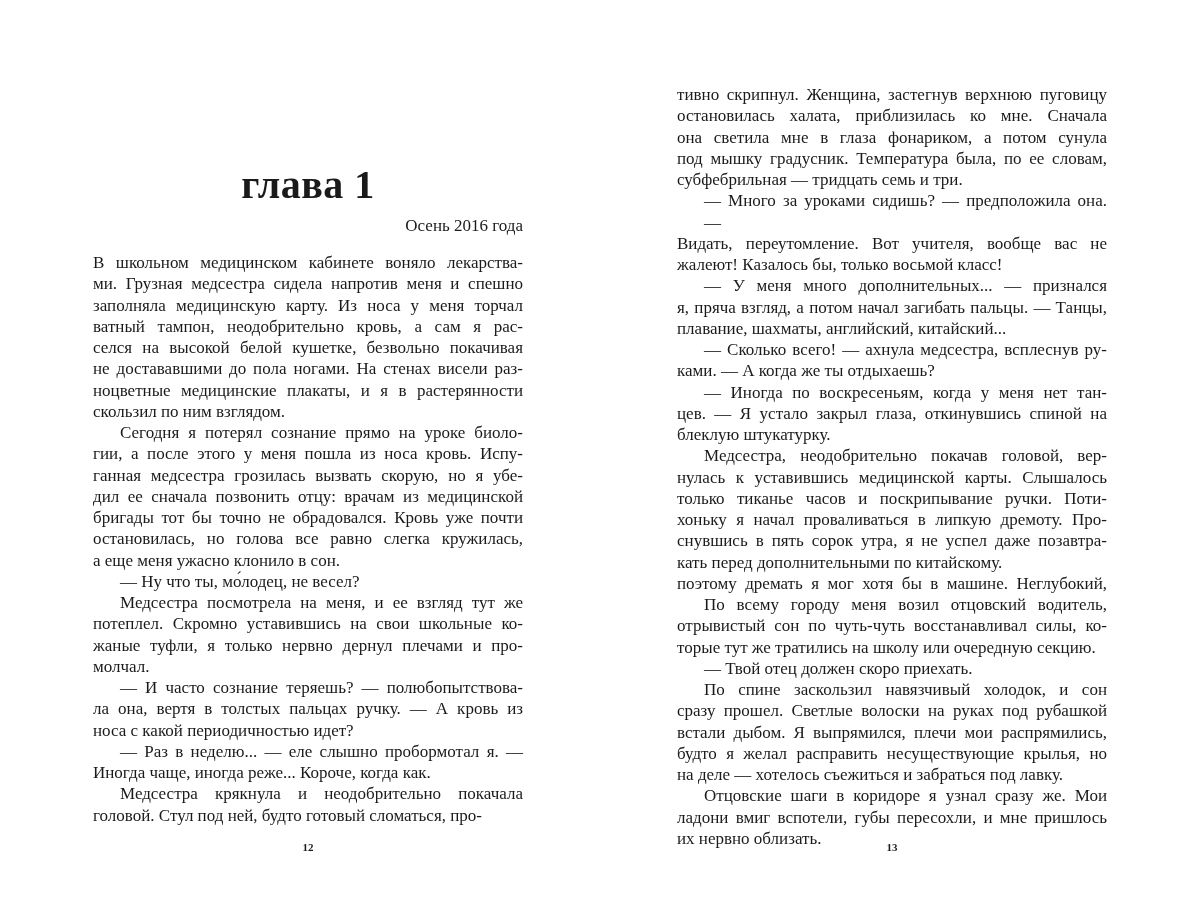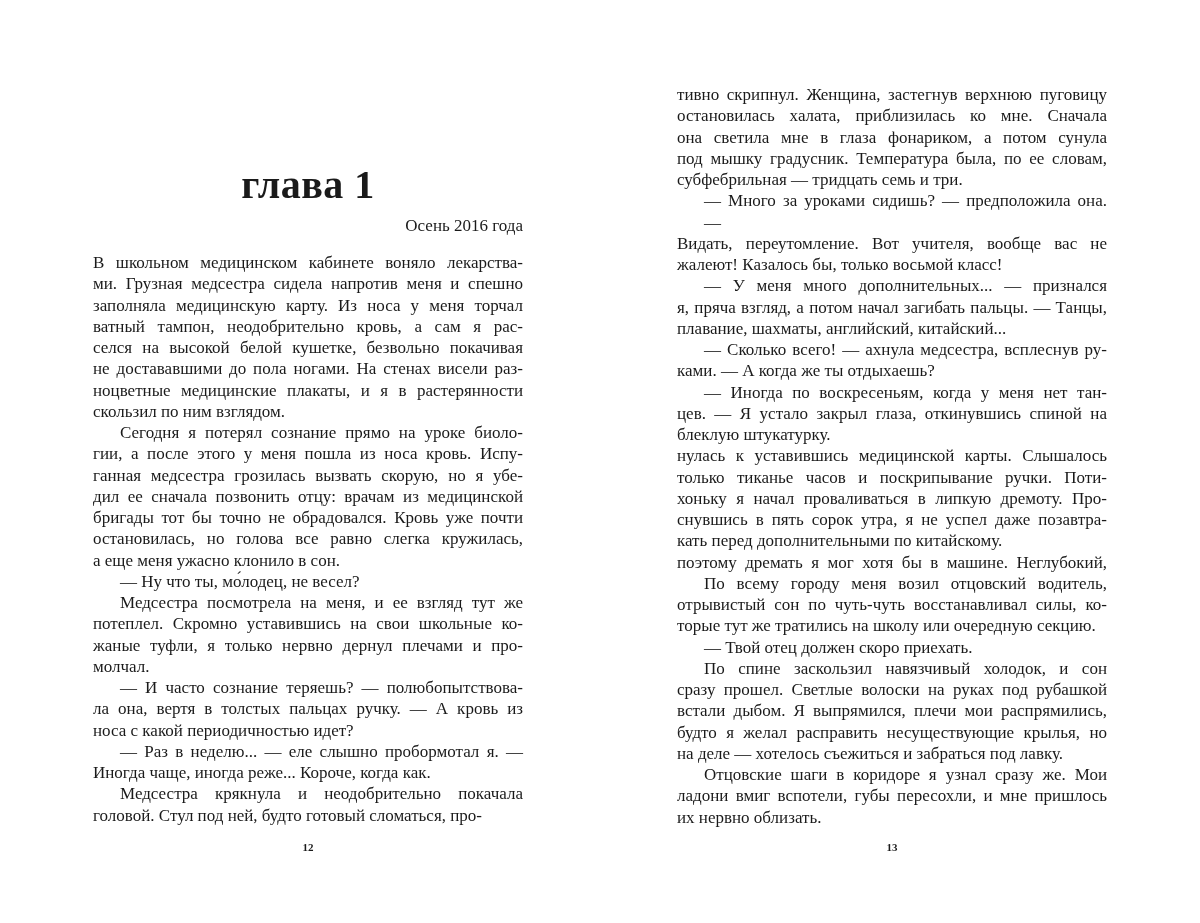--- a/index.html
+++ b/index.html
@@ -107,20 +107,21 @@
       <div class="tline">Видать, переутомление. Вот учителя, вообще вас не</div>
       <div class="tline tlast">жалеют! Казалось бы, только восьмой класс!</div>
       <div class="tline tindent">— У меня много дополнительных... — признался</div>
       <div class="tline">я, пряча взгляд, а потом начал загибать пальцы. — Танцы,</div>
       <div class="tline tlast">плавание, шахматы, английский, китайский...</div>
       <div class="tline tindent">— Сколько всего! — ахнула медсестра, всплеснув ру-</div>
       <div class="tline tlast">ками. — А когда же ты отдыхаешь?</div>
       <div class="tline tindent">— Иногда по воскресеньям, когда у меня нет тан-</div>
       <div class="tline">цев. — Я устало закрыл глаза, откинувшись спиной на</div>
       <div class="tline tlast">блеклую штукатурку.</div>
+      <div class="tline tindent">Медсестра, неодобрительно покачав головой, вер-</div>
       <div class="tline">нулась к уставившись медицинской карты. Слышалось</div>
       <div class="tline">только тиканье часов и поскрипывание ручки. Поти-</div>
       <div class="tline">хоньку я начал проваливаться в липкую дремоту. Про-</div>
       <div class="tline">снувшись в пять сорок утра, я не успел даже позавтра-</div>
       <div class="tline tlast">кать перед дополнительными по китайскому.</div>
       <div class="tline">поэтому дремать я мог хотя бы в машине. Неглубокий,</div>
       <div class="tline tindent">По всему городу меня возил отцовский водитель,</div>
       <div class="tline">отрывистый сон по чуть-чуть восстанавливал силы, ко-</div>
       <div class="tline tlast">торые тут же тратились на школу или очередную секцию.</div>
       <div class="tline tlast tindent">— Твой отец должен скоро приехать.</div>

